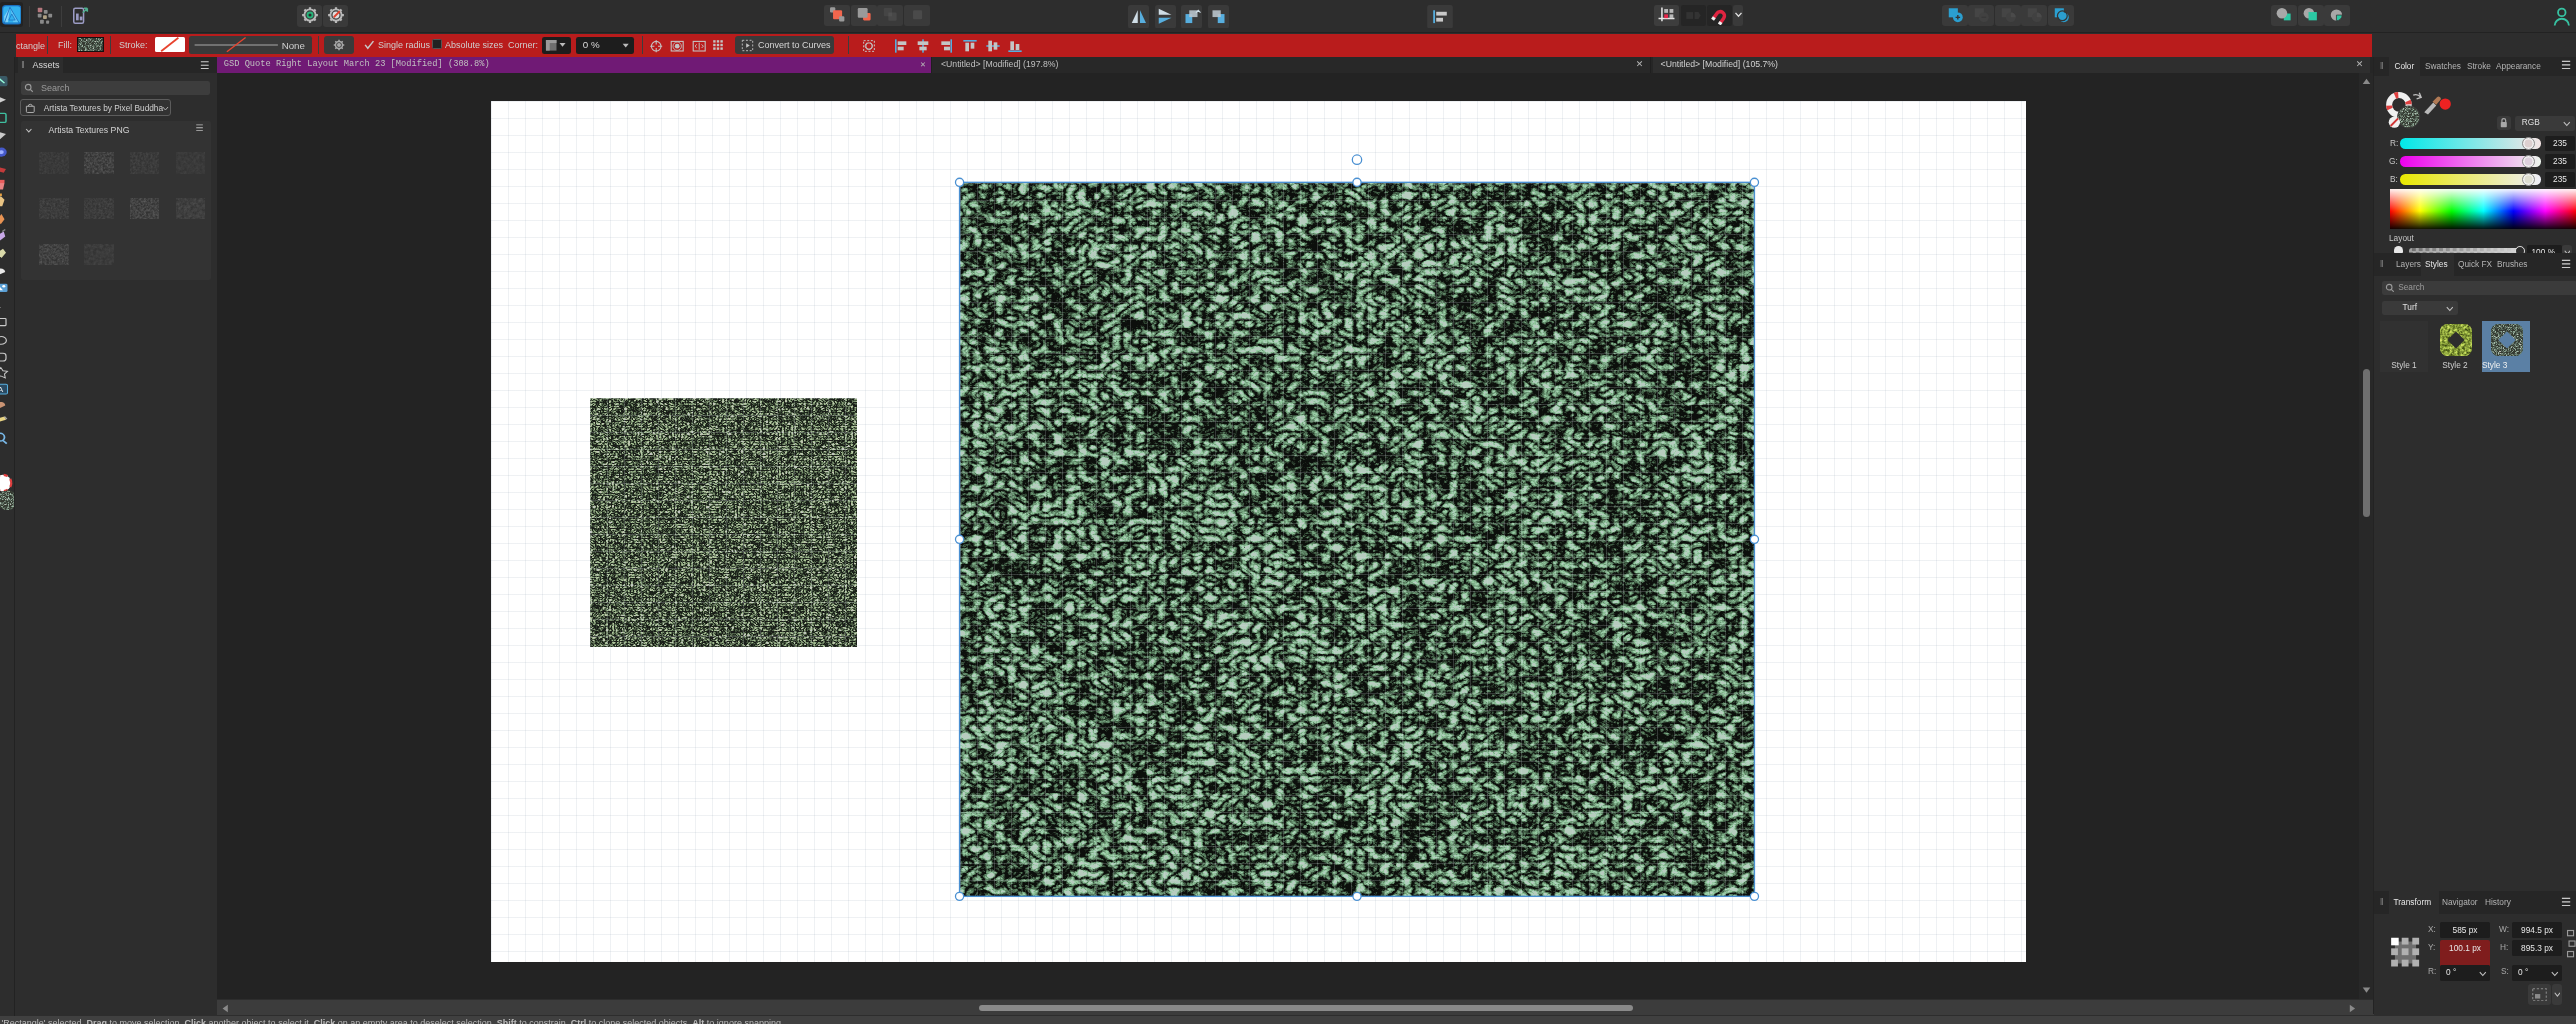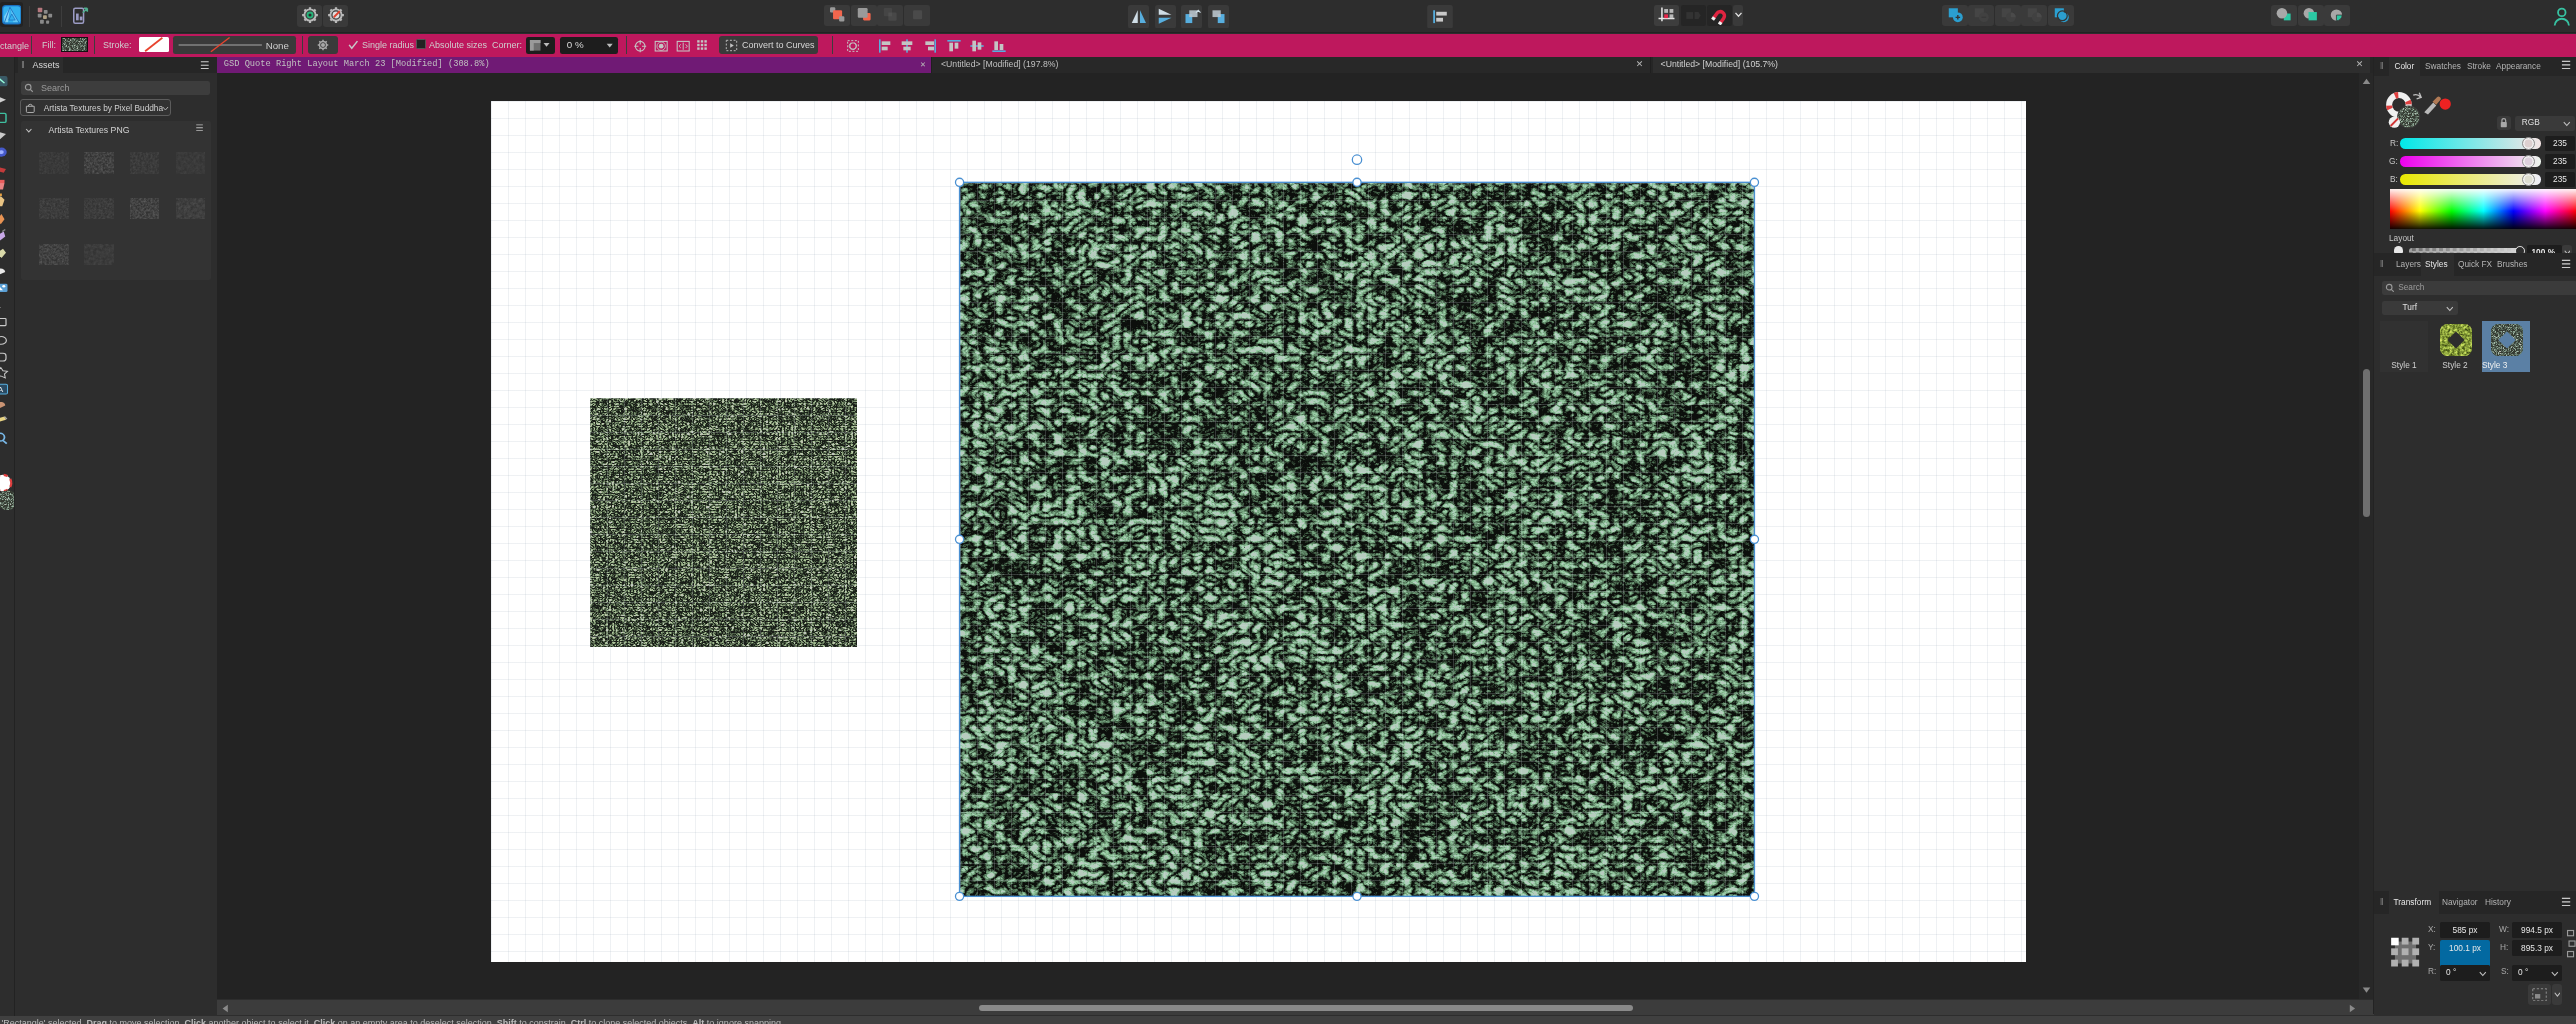--- a/index.html
+++ b/index.html
@@ -193,21 +193,21 @@
       <circle cx="12.5" cy="12" r="7.5" fill="#a8a8a8"></circle>
       <path d="M12.5 12 h7.5 a7.5 7.5 0 0 1 -7.5 7.5 z" fill="#2cc9a4" stroke="#333" stroke-width="1"></path>
     </svg>
 
     <svg class="abs" style="left:2552px;top:6px;" width="19.6" height="21" viewBox="0 0 26 28">
       <circle cx="13" cy="8.5" r="5" fill="none" stroke="#37c2a2" stroke-width="2.4"></circle>
       <path d="M3.5 26 a9.5 9 0 0 1 19 0" fill="none" stroke="#37c2a2" stroke-width="2.4"></path>
     </svg>
   </div>
 
-  <div class="abs" id="row2" style="left:0;top:34px;width:2576px;height:23.4px;background:#be185d;font-size:9px;">
+  <div class="abs" id="row2" style="left:16px;top:34px;width:2356px;height:23.4px;background:#b91c1c;font-size:9px;">
     <div class="abs" style="left:0px;top:6.8px;color:#cfcfcf;">ctangle</div>
     <div class="abs" style="left:31px;top:2.3px;width:0.8px;height:18px;background:#3d3d3d;"></div>
     <div class="abs" style="left:42px;top:6px;color:#cfcfcf;">Fill:</div>
     <div class="abs" style="left:61px;top:3px;width:27px;height:15px;border:0.8px solid #111;overflow:hidden;">
       <svg width="27" height="15" viewBox="0 0 36 20">
           <rect width="36" height="20" fill="#4c5b45" filter="url(#turfB)"></rect>
         </svg>
     </div>
     <div class="abs" style="left:94px;top:2.3px;width:0.8px;height:18px;background:#3d3d3d;"></div>
     <div class="abs" style="left:103px;top:6px;color:#cfcfcf;">Stroke:</div>
@@ -616,21 +616,21 @@
         </div>
 
       <div class="abs" style="left:16px;top:103px;width:187px;height:40px;background:linear-gradient(to right,#f00,#ff0 16%,#0f0 33%,#0ff 50%,#00f 66%,#f0f 83%,#f00);">
         <div style="position:absolute;inset:0;background:linear-gradient(to bottom,rgba(255,255,255,0.95),rgba(255,255,255,0.1) 50%,rgba(0,0,0,0) 55%,rgba(0,0,0,0.92));"></div>
       </div>
       <div class="abs" style="left:15px;top:147px;color:#c8c8c8;font-size:8.3px;">Layout</div>
       <div class="abs" style="left:19.6px;top:160px;width:9.8px;height:9.8px;border-radius:50%;background:#e8e8e8;"></div>
       <div class="abs" style="left:35px;top:162px;width:114px;height:6.8px;border-radius:3px;background-image:linear-gradient(to right,rgba(160,160,160,0),rgba(215,215,215,1)),repeating-conic-gradient(#6e6e6e 0% 25%,#a2a2a2 0% 50%);background-size:100% 100%, 6.8px 6.8px;"></div>
       <div class="abs" style="left:141px;top:160px;width:9.8px;height:9.8px;border-radius:50%;background:#2d2d2d;border:1.5px solid #e8e8e8;"></div>
       <div class="abs" style="left:153px;top:159px;width:35px;height:14.4px;background:#1d1d1d;border-radius:1.5px;">
-          <div style="margin:1.5px 0 0 4.5px;color:#e8e8e8;font-weight:bold;">100 %</div>
+          <div style="margin:1.5px 0 0 4.5px;color:#e8e8e8;">100 %</div>
         </div>
       <div class="abs btn" style="left:188px;top:159px;width:9.8px;height:14.4px;">
           <svg class="abs" style="left:1.5px;top:4.5px;" width="6.8" height="5.3" viewBox="0 0 9 7">
             <path d="M1 1 L4.5 5.5 L8 1" stroke="#c0c0c0" stroke-width="1.4" fill="none"></path>
           </svg>
         </div>
     </div>
 
     <div class="abs" style="left:0;top:196px;width:203px;height:23.4px;background:#262626;">
       <div class="abs" style="left:47px;top:0;width:33px;height:23.4px;background:#2d2d2d;"></div>
@@ -715,21 +715,21 @@
       </svg>
       <div class="abs" style="left:54px;top:9.8px;color:#a8a8a8;">X:</div>
       <div class="abs" style="left:66px;top:8.3px;width:50px;height:16px;background:#1d1d1d;border-radius:1.5px;">
           <div style="text-align:center;margin-top:2.3px;color:#e8e8e8;">585 px</div>
         </div>
       <div class="abs" style="left:125px;top:9.8px;color:#a8a8a8;">W:</div>
       <div class="abs" style="left:138px;top:8.3px;width:50px;height:16px;background:#1d1d1d;border-radius:1.5px;">
           <div style="text-align:center;margin-top:2.3px;color:#e8e8e8;">994.5 px</div>
         </div>
       <div class="abs" style="left:54px;top:28px;color:#a8a8a8;">Y:</div>
-      <div class="abs" style="left:66px;top:26.4px;width:50px;height:28px;background:#0369a1;border-radius:2px;">
+      <div class="abs" style="left:66px;top:26.4px;width:50px;height:28px;background:#7f1d1d;border-radius:2px;">
           <div style="text-align:center;margin-top:2.3px;color:#e8e8e8;">100.1 px</div>
         </div>
       <div class="abs" style="left:126px;top:28px;color:#a8a8a8;">H:</div>
       <div class="abs" style="left:138px;top:26.4px;width:50px;height:16px;background:#1d1d1d;border-radius:1.5px;">
           <div style="text-align:center;margin-top:2.3px;color:#e8e8e8;">895.3 px</div>
         </div>
       <div class="abs" style="left:54px;top:52px;color:#a8a8a8;">R:</div>
       <div class="abs" style="left:66px;top:51px;width:50px;height:16px;background:#1d1d1d;border-radius:1.5px;">
         <div style="margin:2.3px 0 0 6px;color:#e8e8e8;">0 °</div>
         <svg class="abs" style="left:39px;top:6px;" width="7.6" height="6" viewBox="0 0 10 8">

